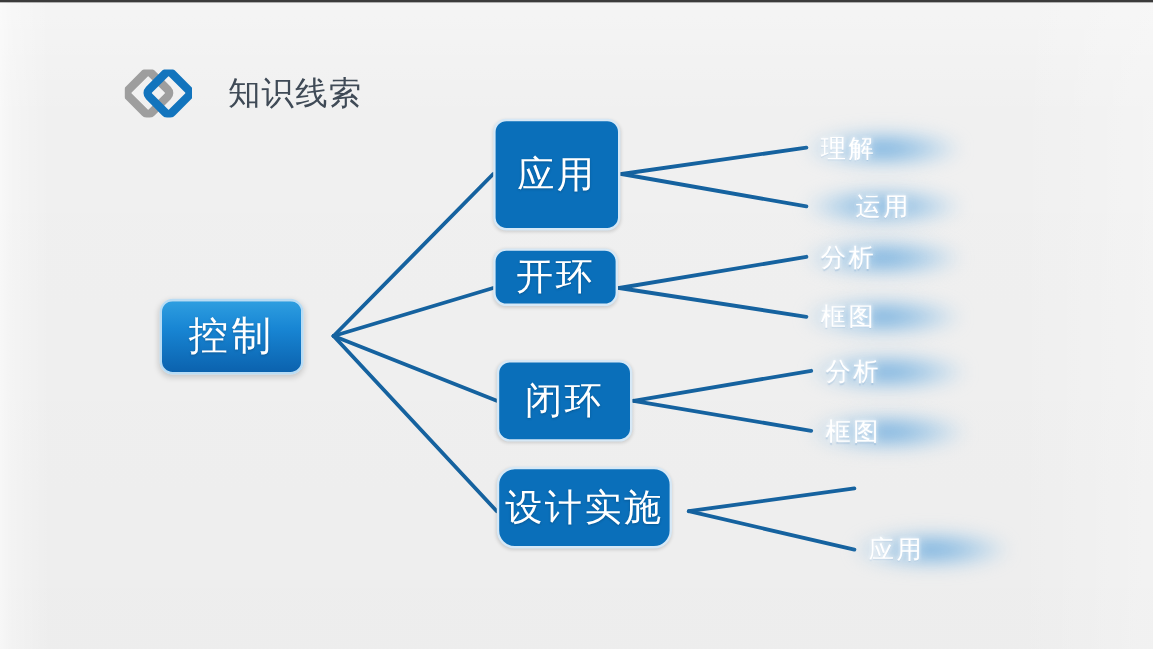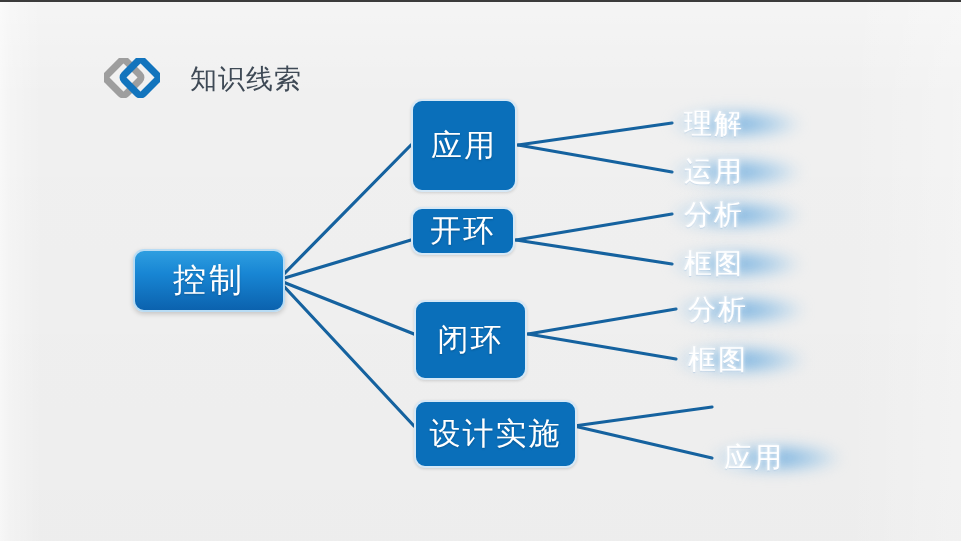--- a/index.html
+++ b/index.html
@@ -111,21 +111,21 @@
     border-radius: 50%;
     background: radial-gradient(ellipse at center,
                 rgba(70,150,215,0.78) 0%,
                 rgba(110,175,225,0.55) 38%,
                 rgba(165,205,235,0.26) 66%,
                 rgba(200,225,245,0.00) 100%);
     filter: blur(7px);
   }
   .leaf-text {
     position: relative;
-    font-size: 28px;
+    font-size: 21px;
     letter-spacing: 2px;
     color: #ffffff;
     text-shadow:
       0 0 3px rgba(255,255,255,0.95),
       0 0 9px rgba(255,255,255,0.55),
       0 1px 1px rgba(60,120,180,0.30);
   }
 </style>
 </head>
 <body>
@@ -161,46 +161,46 @@
       <line x1="516" y1="238" x2="672" y2="262"></line>
 
       <line x1="528" y1="332" x2="676" y2="307"></line>
       <line x1="528" y1="332" x2="676" y2="357"></line>
 
       <line x1="574" y1="424" x2="712" y2="405"></line>
       <line x1="574" y1="424" x2="712" y2="456"></line>
     </g>
   </svg>
 
-  <div class="node node-root" style="left:133px; top:247px; width:152px; height:63px;font-family:Liberation Serif, serif;">
+  <div class="node node-root" style="left:133px; top:247px; width:120px; height:63px;font-family:Liberation Serif, serif;">
     <span>控制</span>
   </div>
 
   <div class="node node-branch" style="left:411px; top:97px; width:106px; height:93px;">
     <span>应用</span>
   </div>
 
   <div class="node node-branch" style="left:411px; top:205px; width:104px; height:48px;">
     <span>开环</span>
   </div>
 
-  <div class="node node-branch" style="left:414px; top:298px; width:113px; height:80px;align-items:center;">
+  <div class="node node-branch" style="left:414px; top:298px; width:113px; height:68px;align-items:center;">
     <span>闭环</span>
   </div>
 
-  <div class="node node-branch" style="left:414px; top:398px; width:163px; height:68px;">
+  <div class="node node-branch" style="left:414px; top:387px; width:146px; height:68px;border-radius:15px;">
     <span>设计实施</span>
   </div>
 
   <div class="leaf" style="left:684px; top:101px; width:104px; height:42px;">
     <span class="leaf-glow"></span>
     <span class="leaf-text">理解</span>
   </div>
 
-  <div class="leaf" style="left:684px; top:149px; width:104px; height:42px;">
+  <div class="leaf" style="left:684px; top:149px; width:104px; height:42px;justify-content:center;">
     <span class="leaf-glow"></span>
     <span class="leaf-text">运用</span>
   </div>
 
   <div class="leaf" style="left:684px; top:192px; width:104px; height:42px;">
     <span class="leaf-glow"></span>
     <span class="leaf-text">分析</span>
   </div>
 
   <div class="leaf" style="left:684px; top:241px; width:104px; height:42px;">

